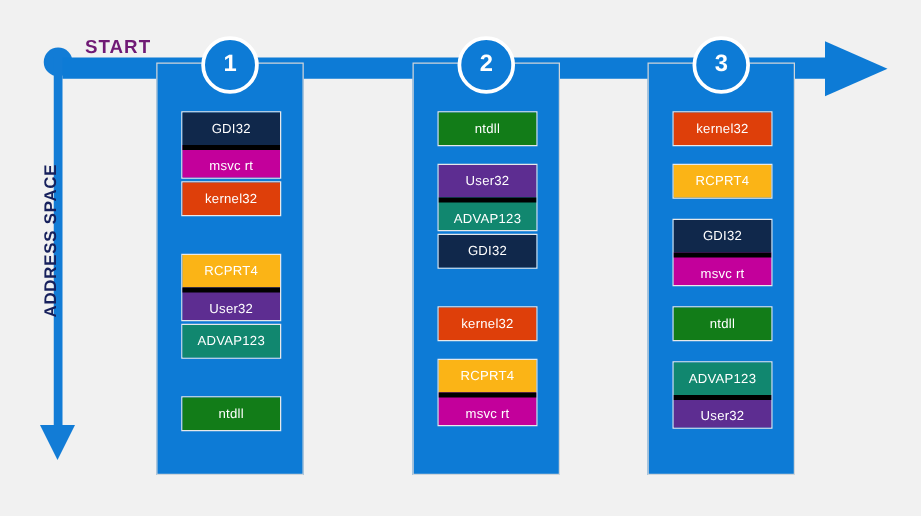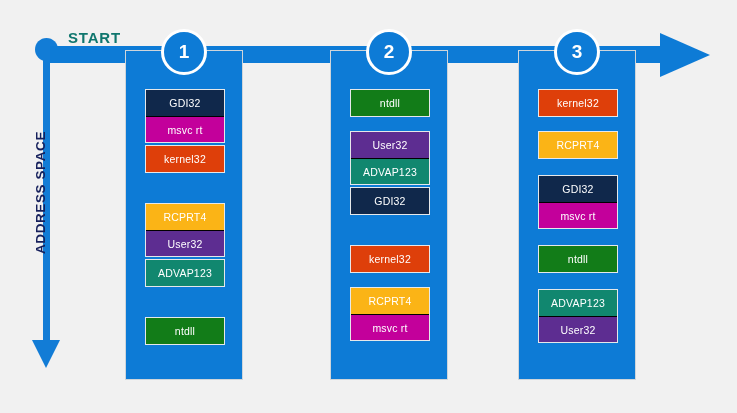--- a/index.html
+++ b/index.html
@@ -43,21 +43,21 @@
     font-size:13.5px;
     font-weight:bold;
     letter-spacing:.6px;
     white-space:nowrap;
   }
 
   
   .start-label{
     position:absolute;
     left:68px;top:29px;
-    color:#0f766e;
+    color:#701a75;
     font-size:15px;
     font-weight:bold;
     letter-spacing:.8px;
   }
   .timeline-bar{
     position:absolute;
     left:50px;top:46px;
     width:622px;height:17px;
     background:#0d7bd6;
   }
@@ -114,21 +114,21 @@
   .mod{
     height:26px;
     line-height:26px;
     text-align:center;
     color:#ffffff;
     font-size:10.5px;
     font-weight:normal;
     letter-spacing:.2px;
     box-sizing:border-box;
   }
-  .mod + .mod{border-top:1px solid #000000;}
+  .mod + .mod{border-top:4px solid #000000;}
 </style>
 </head>
 <body>
 
 <div id="stage">
 
   <div class="axis-dot"></div>
   <div class="axis-line"></div>
   <div class="axis-head"></div>
   <div class="axis-label">ADDRESS SPACE</div>

